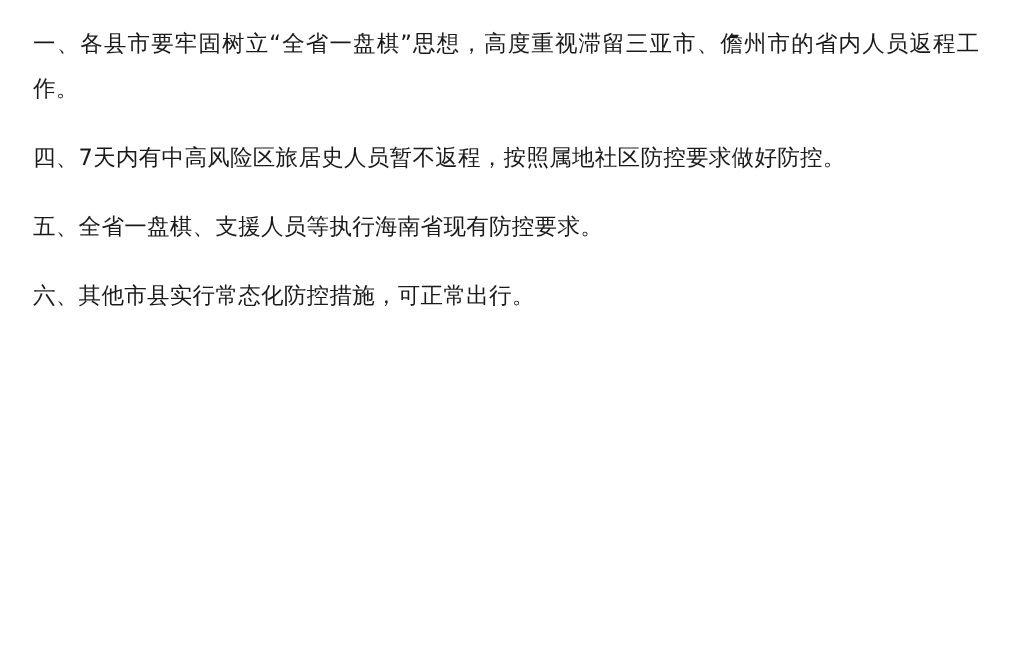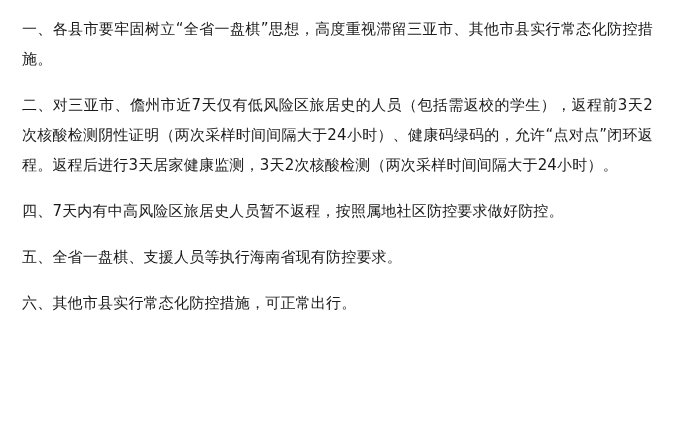--- a/index.html
+++ b/index.html
@@ -30,18 +30,17 @@
     letter-spacing: 0.2px;
   }
   .para:last-child {
     margin-bottom: 4px;
   }
 </style>
 </head>
 <body>
 
 <div id="doc">
-  <p class="para">一、各县市要牢固树立“全省一盘棋”思想，高度重视滞留三亚市、其他市县实行常态化防控措施。</p>
-  <p class="para">二、对三亚市、儋州市近7天仅有低风险区旅居史的人员（包括需返校的学生），返程前3天2次核酸检测阴性证明（两次采样时间间隔大于24小时）、健康码绿码的，允许“点对点”闭环返程。返程后进行3天居家健康监测，3天2次核酸检测（两次采样时间间隔大于24小时）。</p>
+  <p class="para">一、各县市要牢固树立“全省一盘棋”思想，高度重视滞留三亚市、儋州市的省内人员返程工作。</p>
   <p class="para">四、7天内有中高风险区旅居史人员暂不返程，按照属地社区防控要求做好防控。</p>
   <p class="para">五、全省一盘棋、支援人员等执行海南省现有防控要求。</p>
   <p class="para">六、其他市县实行常态化防控措施，可正常出行。</p>
 </div>
 
 </body></html>

